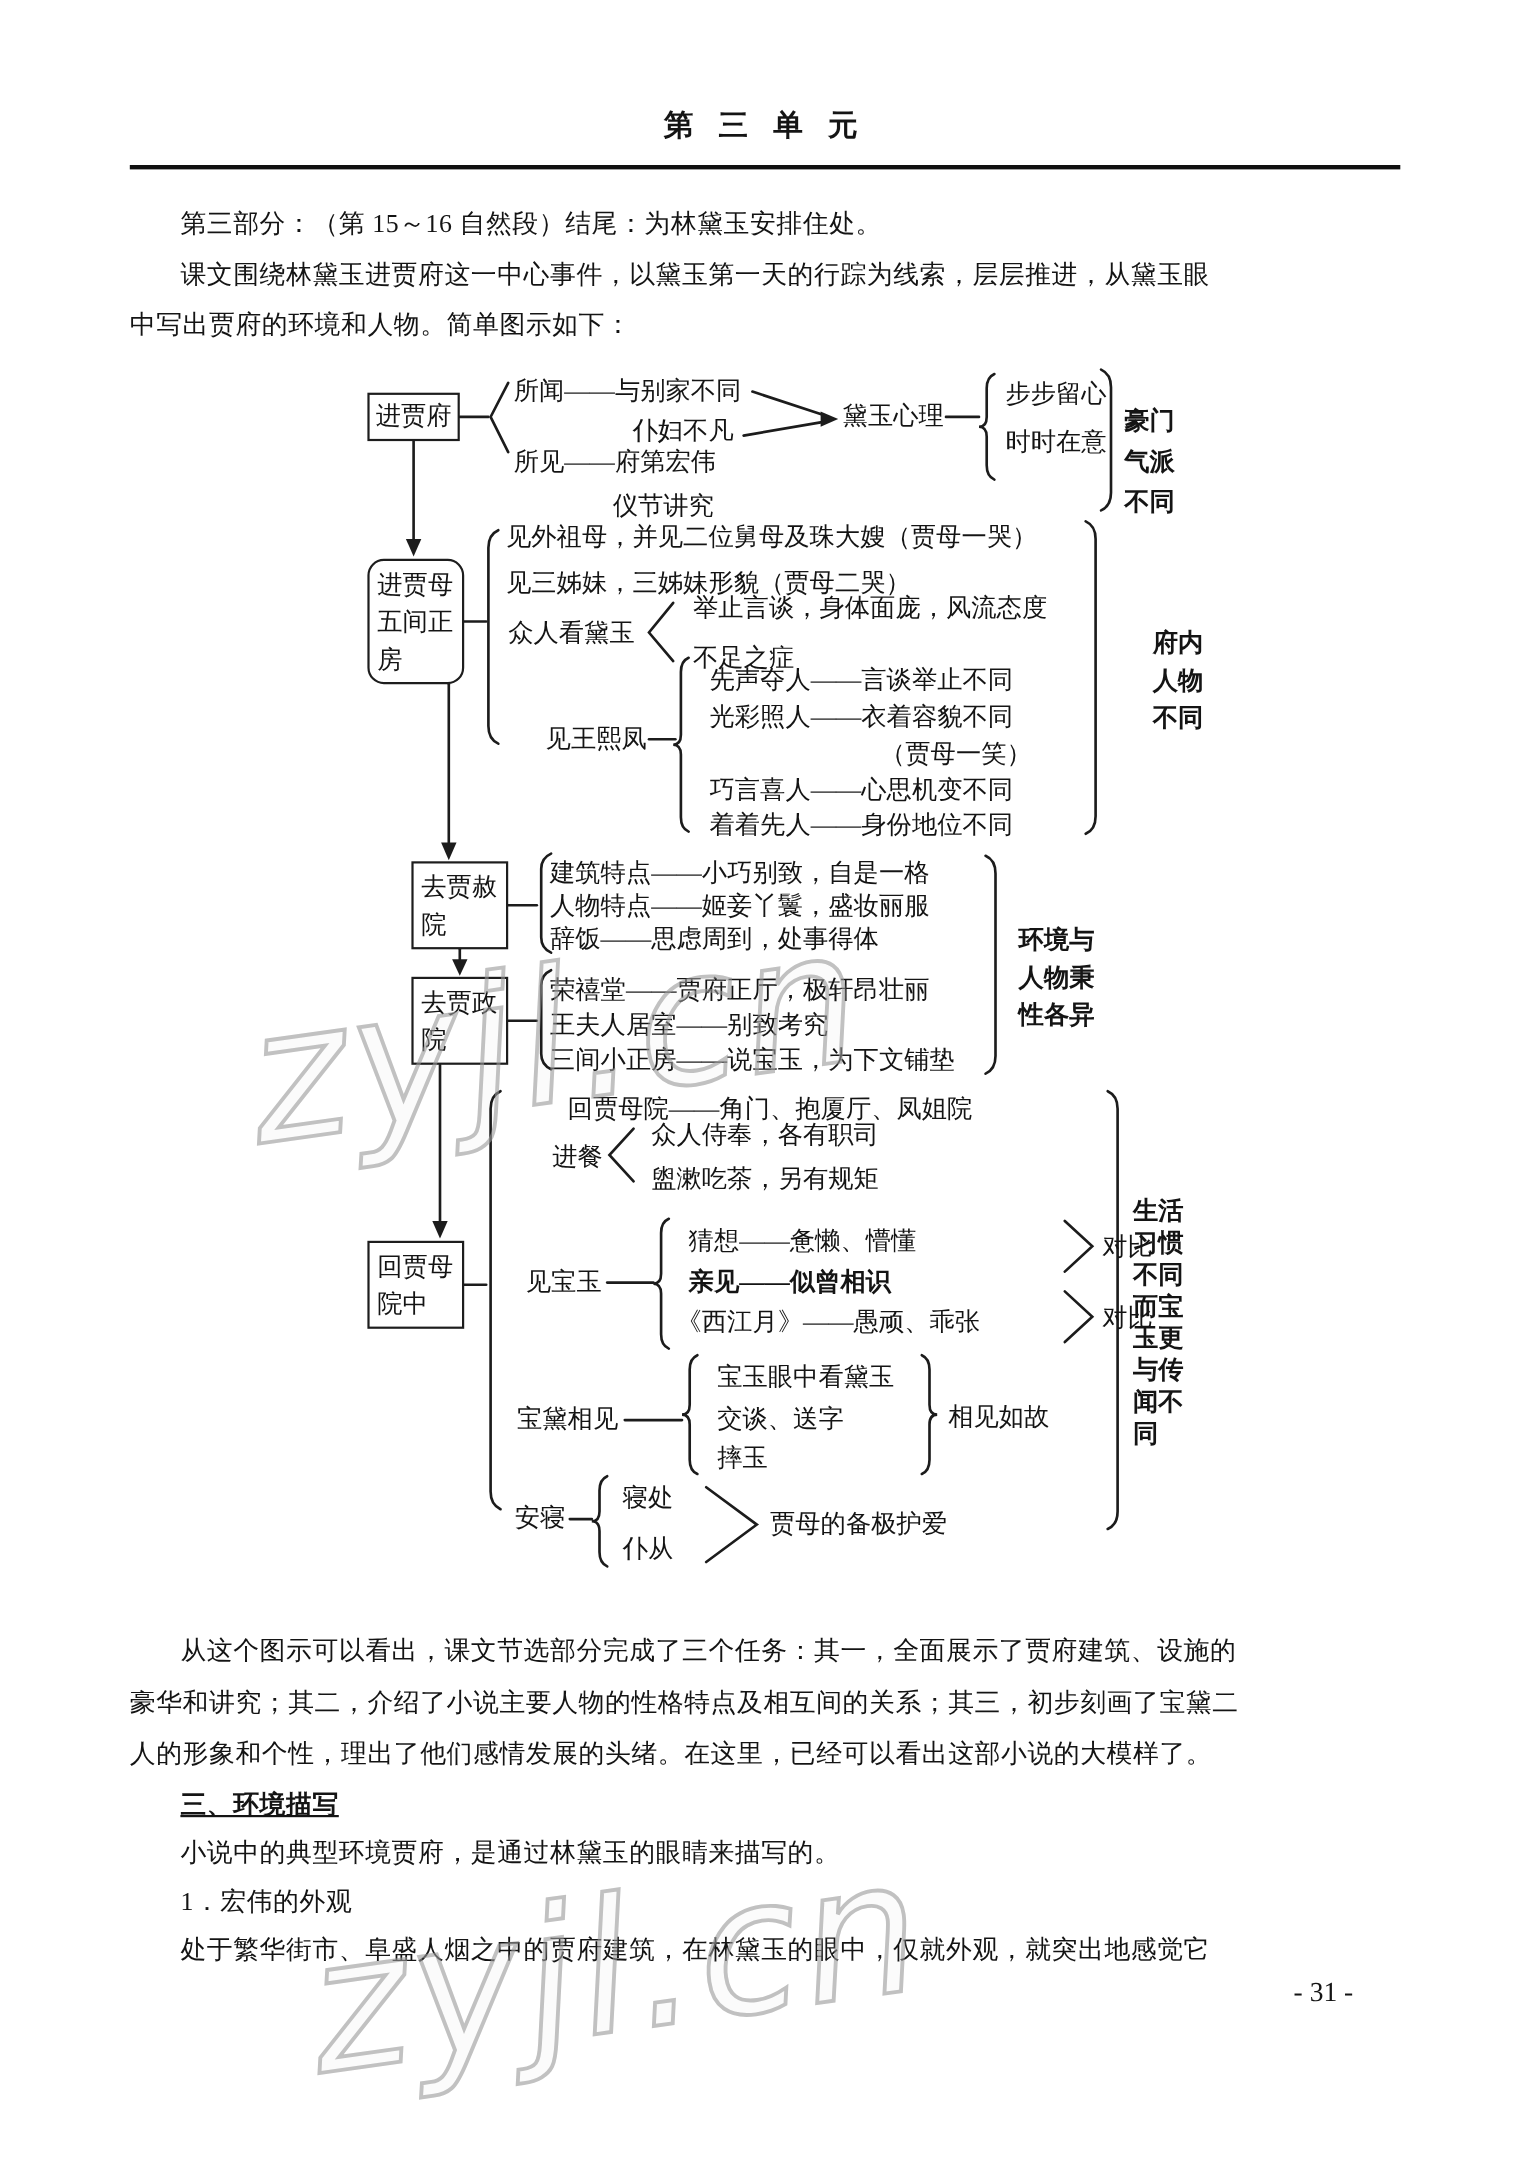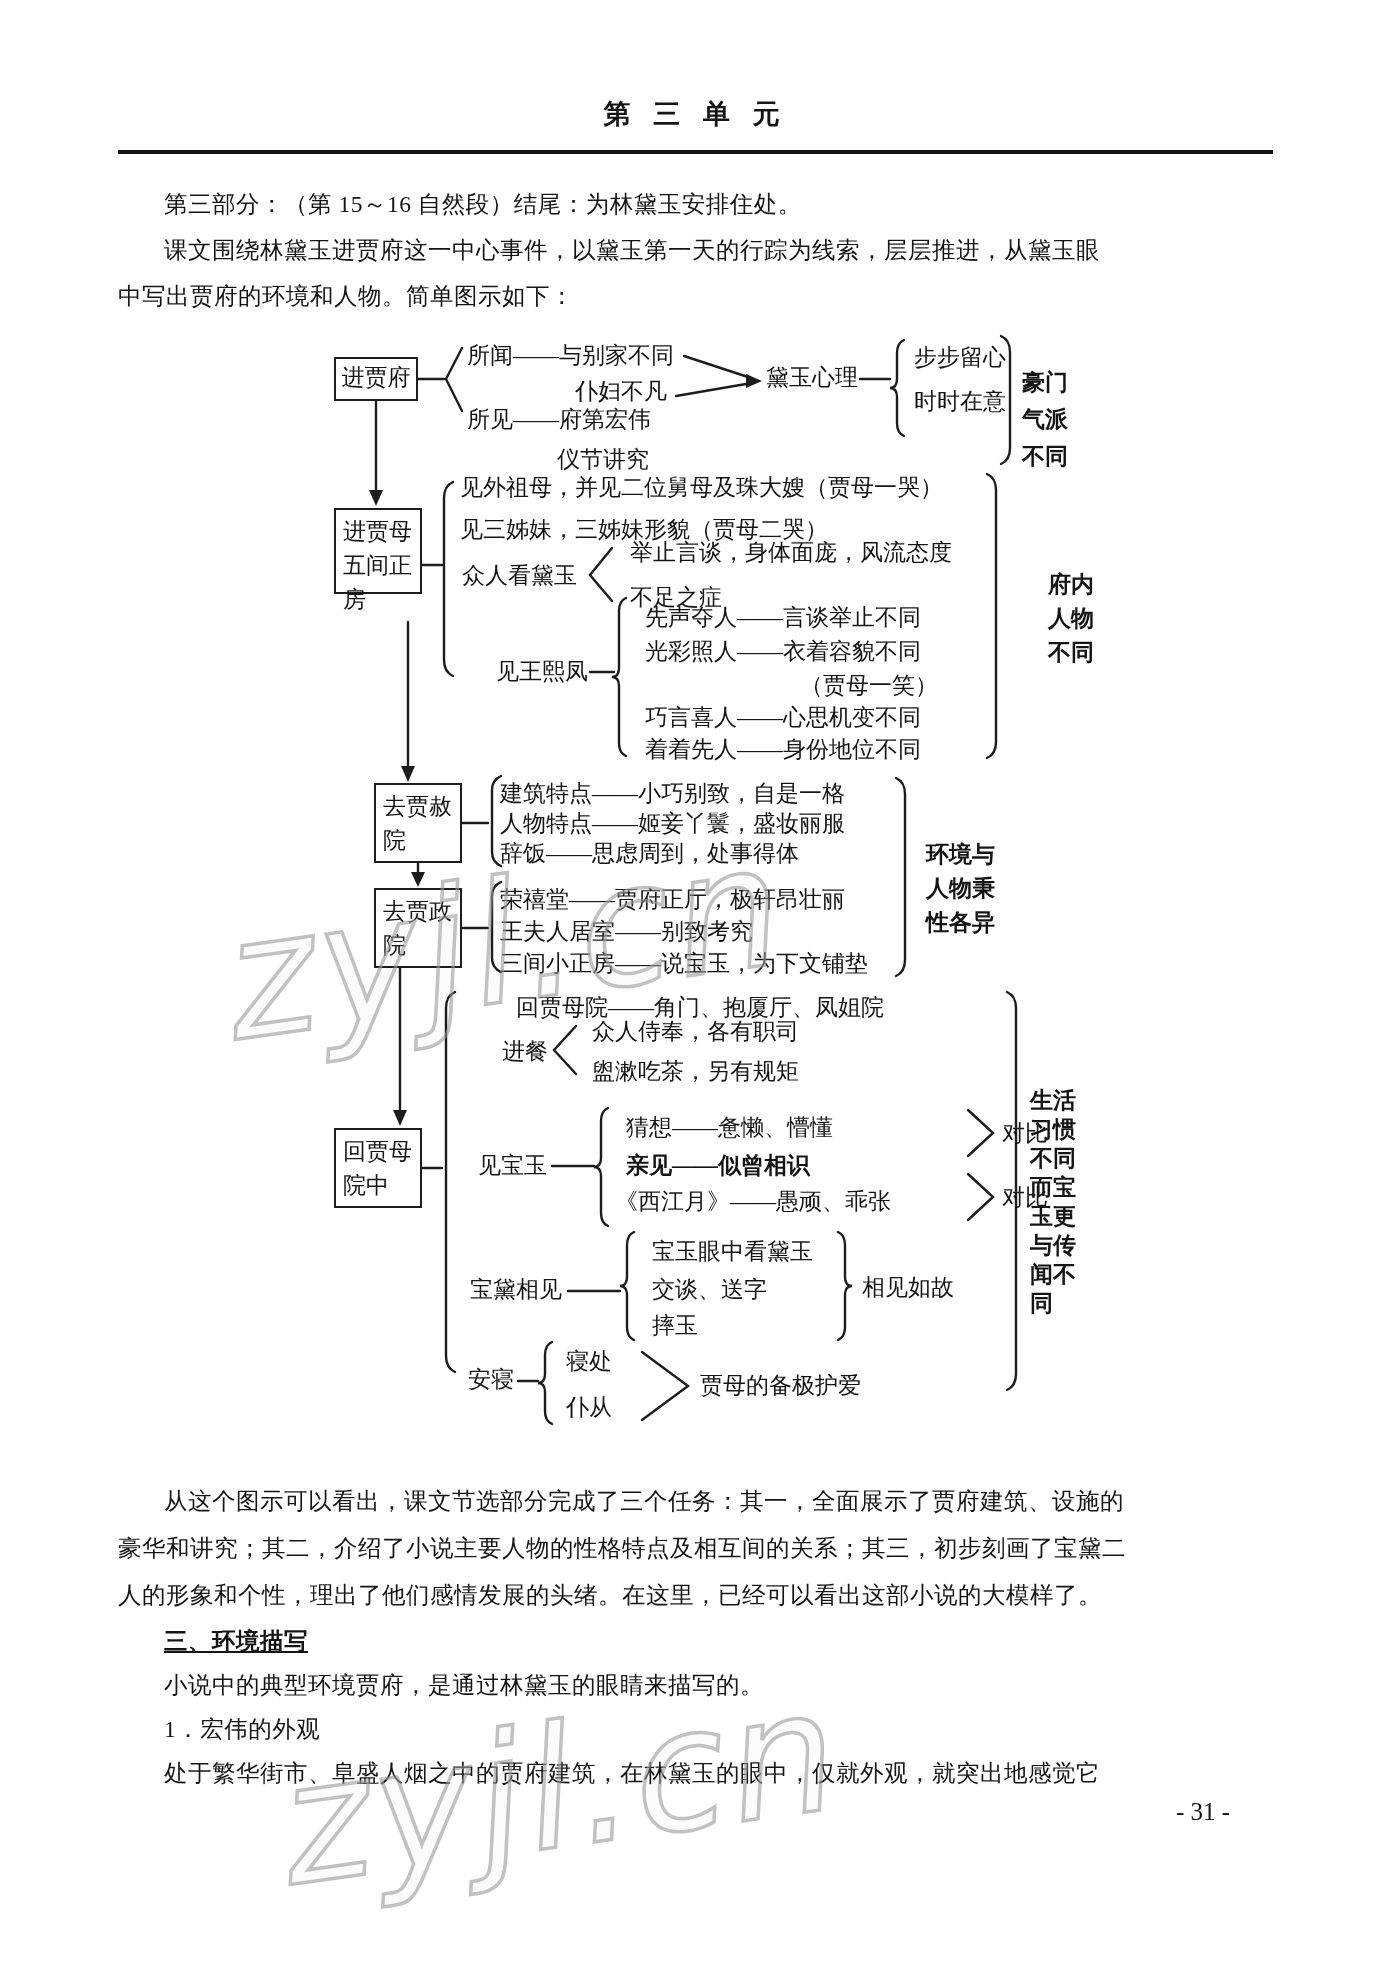--- a/index.html
+++ b/index.html
@@ -88,21 +88,21 @@
     <g fill="#1c1c1c" stroke="none">
       <polygon points="369,490 383,490 376,506"></polygon>
       <polygon points="401,766 415,766 408,782"></polygon>
       <polygon points="411,872 425,872 418,887"></polygon>
       <polygon points="393,1110 407,1110 400,1126"></polygon>
       <polygon points="746,374 762,381 746,388"></polygon>
     </g>
   </svg>
 
   <div class="fbox fbox1" style="left:334px;top:357px;width:84px;height:44px;">进贾府</div>
-  <div class="fbox" style="left:334px;top:508px;width:88px;height:86px;">进贾母五间正房</div>
+  <div class="fbox" style="left:334px;top:508px;width:88px;height:114px;border-radius:15px;">进贾母五间正房</div>
   <div class="fbox" style="left:374px;top:783px;width:88px;height:80px;">去贾赦院</div>
   <div class="fbox" style="left:374px;top:888px;width:88px;height:80px;">去贾政院</div>
   <div class="fbox" style="left:334px;top:1128px;width:88px;height:80px;">回贾母院中</div>
 
   <div class="dt" style="left:467px;top:344px;">所闻——与别家不同</div>
   <div class="dt" style="left:575px;top:380px;">仆妇不凡</div>
   <div class="dt" style="left:766px;top:366px;">黛玉心理</div>
   <div class="dt" style="left:914px;top:346px;">步步留心</div>
   <div class="dt" style="left:914px;top:390px;">时时在意</div>
   <div class="dt" style="left:467px;top:408px;">所见——府第宏伟</div>

